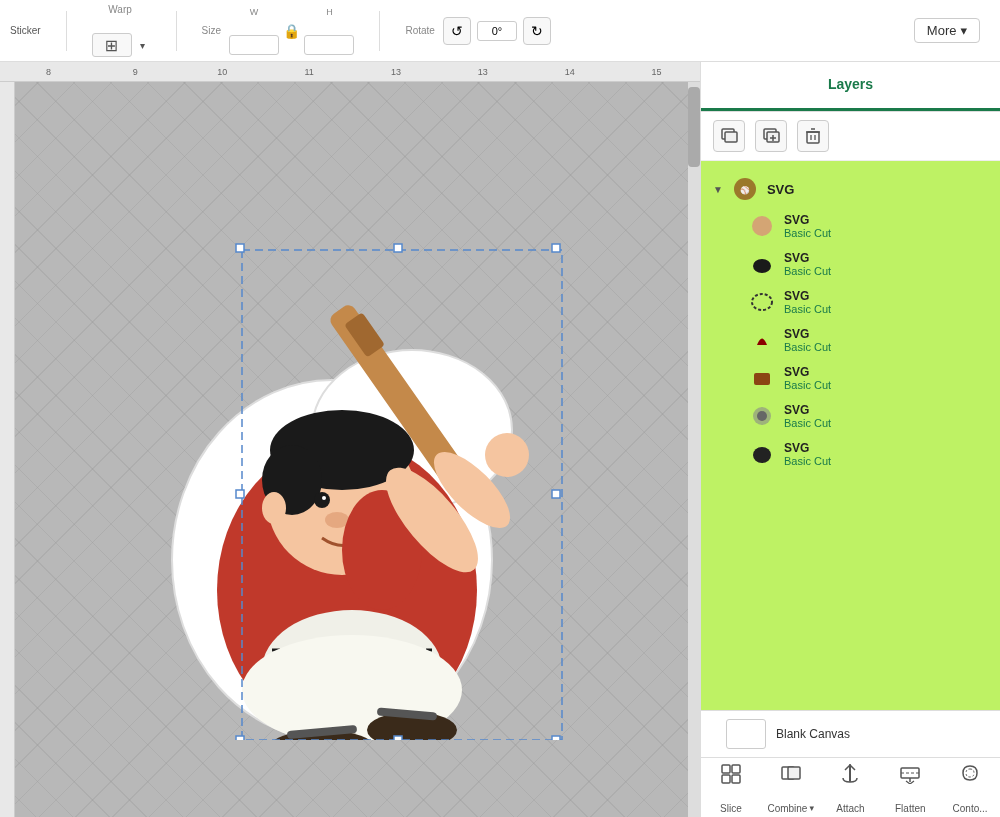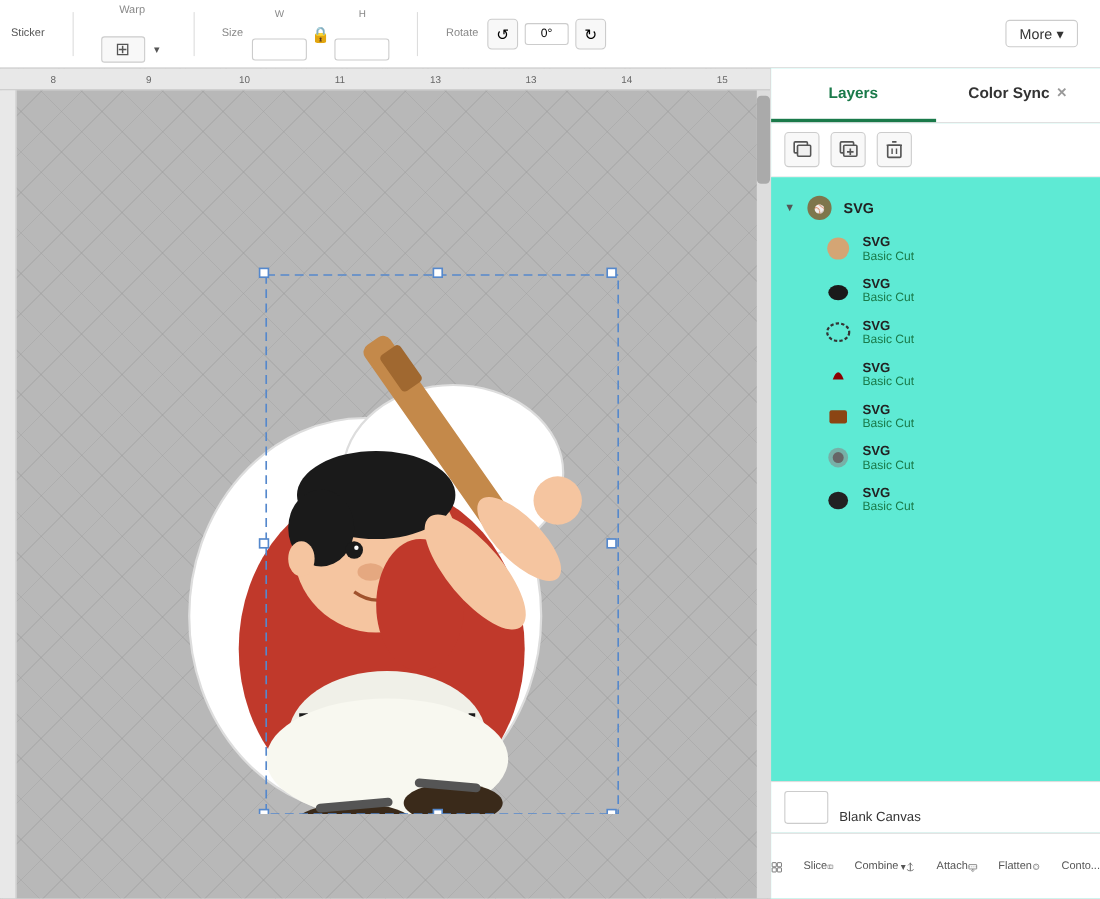--- a/index.html
+++ b/index.html
@@ -175,21 +175,21 @@
       width: 480px;
       height: 620px;
       display: flex;
       align-items: center;
       justify-content: center;
     }
 
     
     .right-panel {
       width: 300px;
-      background: #5eead4;
+      background: #bef264;
       border-left: 1px solid #ddd;
       display: flex;
       flex-direction: column;
     }
 
     
     .panel-tabs {
       display: flex;
       background: #fff;
       border-bottom: 1px solid #ddd;
@@ -295,23 +295,23 @@
       color: #222;
     }
     .layer-item-type {
       font-size: 11px;
       color: #1a7a4a;
     }
 
     
     .blank-canvas-row {
       display: flex;
-      align-items: flex-end;
+      align-items: center;
       gap: 10px;
-      padding: 8px 12px;
+      padding: 8px 25px;
       border-top: 1px solid #ddd;
       background: #fff;
     }
     .blank-canvas-thumb {
       width: 40px;
       height: 30px;
       border: 1px solid #ccc;
       background: #fff;
       border-radius: 3px;
     }
@@ -325,21 +325,21 @@
       display: flex;
       align-items: center;
       justify-content: space-around;
       padding: 8px 0;
       background: #fff;
       border-top: 1px solid #ddd;
       height: 60px;
     }
     .bottom-tool {
       display: flex;
-      flex-direction: row;
+      flex-direction: column;
       align-items: center;
       gap: 19px;
       cursor: pointer;
       font-size: 10px;
       color: #555;
       min-width: 50px;
     }
     .bottom-tool-label {
       font-size: 10px;
       color: #555;
@@ -514,24 +514,20 @@
       </div>
     </div>
   </div>
 
   <div class="right-panel">
 
     <div class="panel-tabs">
       <div class="panel-tab active">
         <span>Layers</span>
       </div>
-      <div class="panel-tab">
-        <span>Color Sync</span>
-        <span class="panel-tab-close">✕</span>
-      </div>
     </div>
 
     <div class="layers-toolbar">
       <div class="layers-tool-btn">
         <svg width="18" height="18" viewBox="0 0 18 18">
           <rect x="2" y="2" width="12" height="10" rx="1" fill="none" stroke="#555" stroke-width="1.5"></rect>
           <rect x="5" y="5" width="12" height="10" rx="1" fill="#f0f0f0" stroke="#555" stroke-width="1.5"></rect>
         </svg>
       </div>
       <div class="layers-tool-btn">

